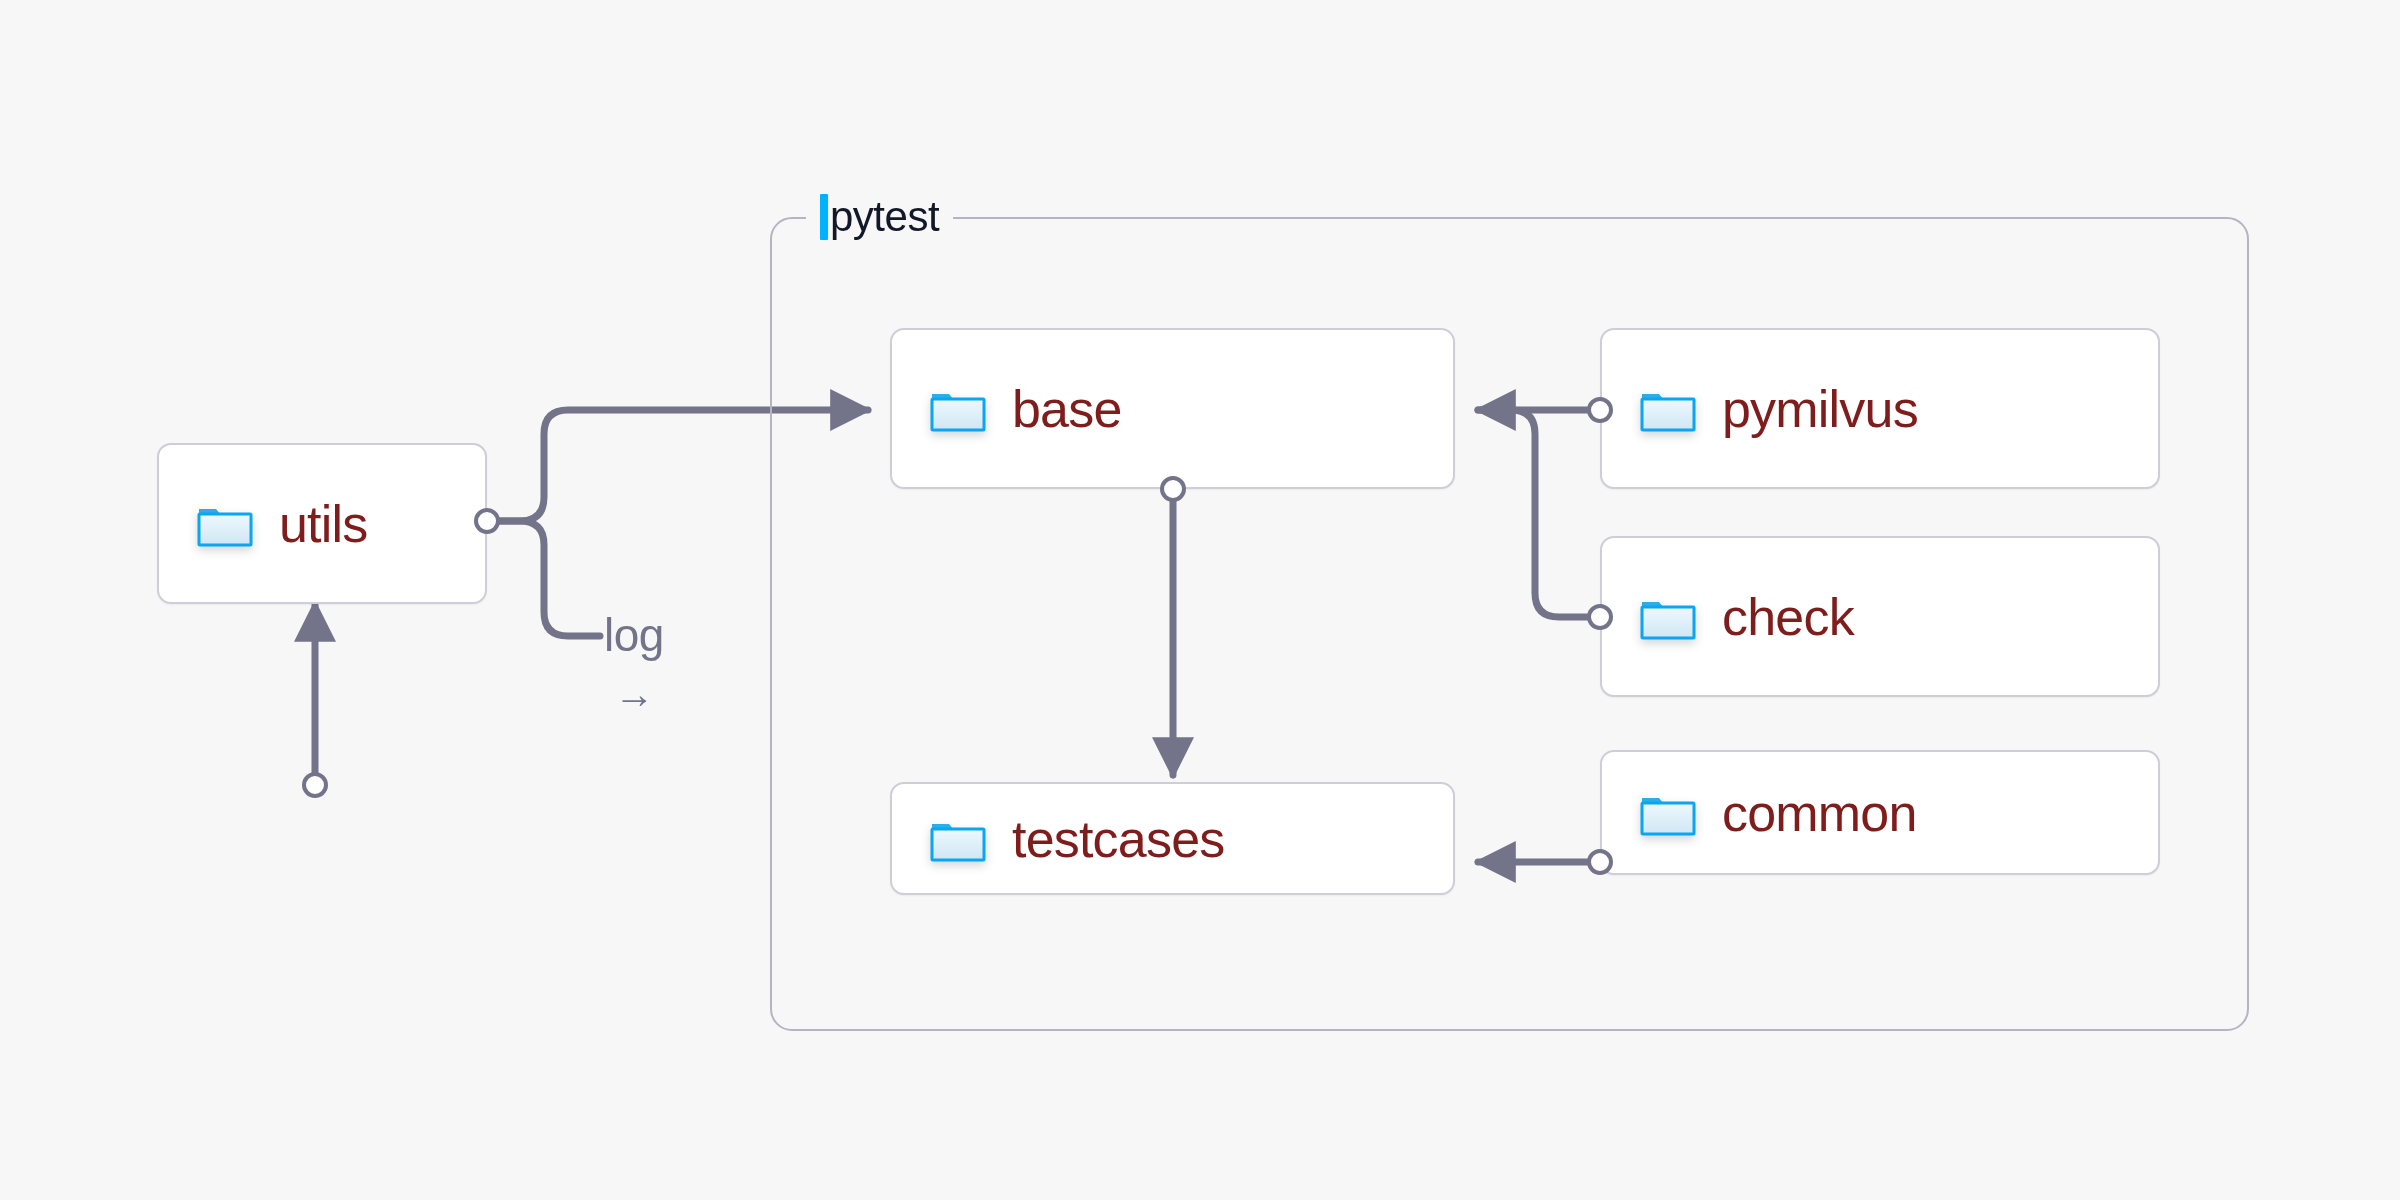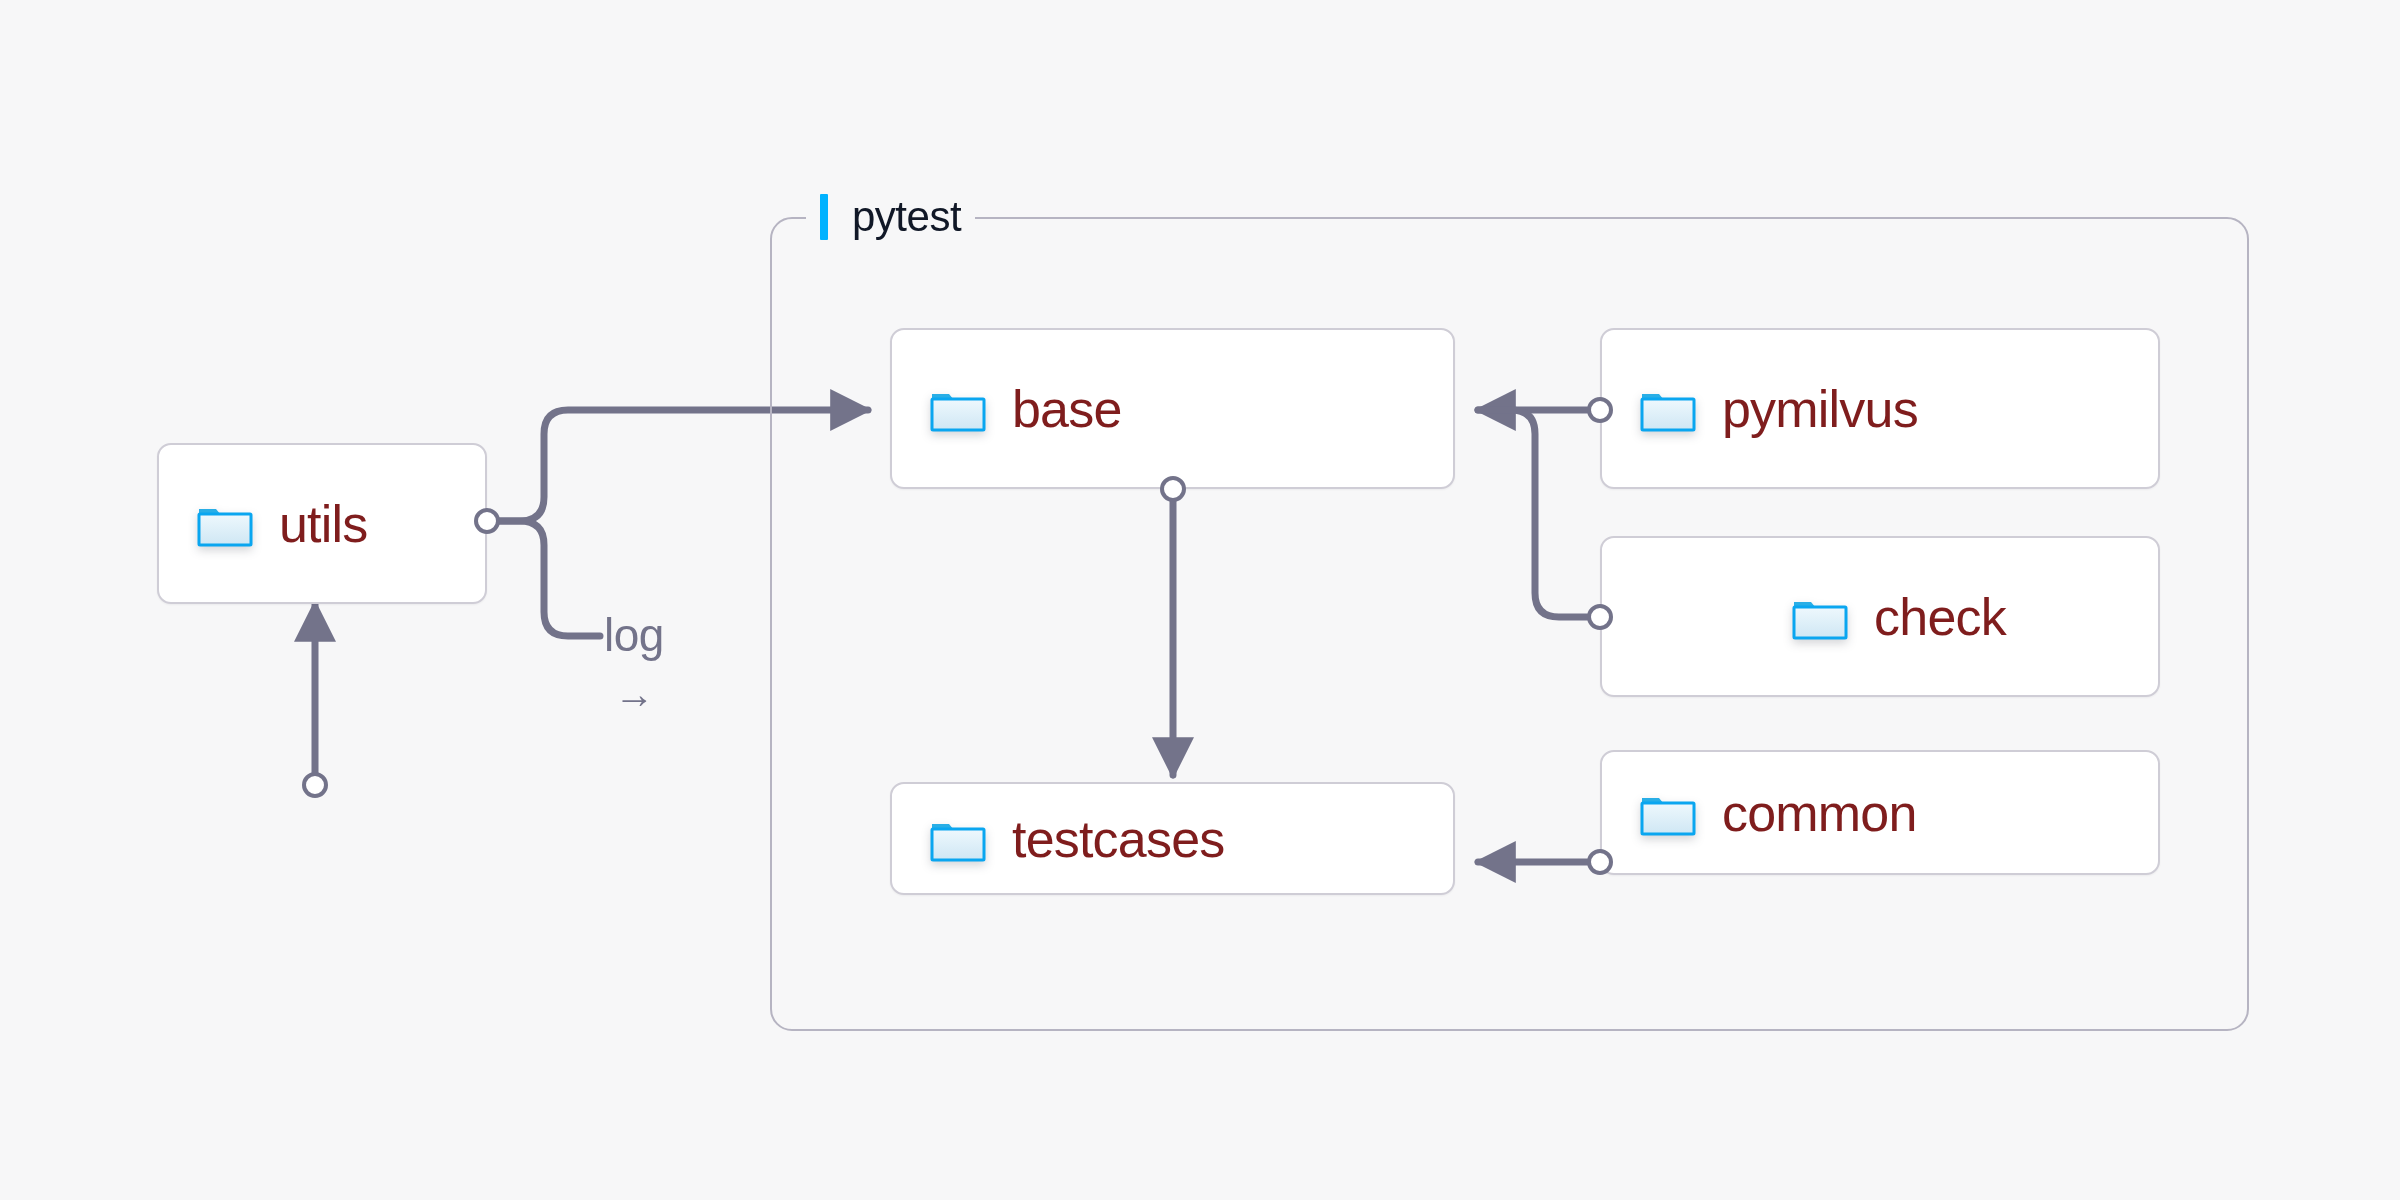--- a/index.html
+++ b/index.html
@@ -30,21 +30,21 @@
   .group-box {
     position: absolute;
     border: 2px solid #b6b4c2;
     border-radius: 22px;
     background: transparent;
   }
   .group-label-wrap {
     position: absolute;
     display: flex;
     align-items: center;
-    gap: 24px;
+    gap: 2px;
     background: #f7f7f8;
     padding: 0 14px;
     height: 56px;
   }
   .group-accent-bar {
     width: 8px;
     height: 46px;
     background: #00b2ff;
     border-radius: 1px;
     flex: 0 0 auto;
@@ -212,21 +212,21 @@
           </linearGradient>
         </defs>
         <path d="M2 8 h17 l5 6 h30 v3 H2 Z" fill="#29aee6"></path>
         <rect x="2" y="13" width="52" height="31" rx="1" fill="url(#fg-pymilvus)" stroke="#0aa6f0" stroke-width="3"></rect>
       </svg>
       <div class="node-label">pymilvus</div>
     </div>
   </div>
   <div class="port" style="left:1587px; top:397px;"></div>
 
-  <div class="node" style="left:1600px; top:536px; width:560px; height:161px;justify-content:center;">
+  <div class="node" style="left:1600px; top:536px; width:560px; height:161px;">
     <div class="node-inner">
       <svg class="folder-icon" viewBox="0 0 56 46">
         <defs>
           <linearGradient id="fg-check" x1="0" y1="0" x2="0" y2="1">
             <stop offset="0%" stop-color="#eef8fd"></stop>
             <stop offset="100%" stop-color="#cfe7f4"></stop>
           </linearGradient>
         </defs>
         <path d="M2 8 h17 l5 6 h30 v3 H2 Z" fill="#29aee6"></path>
         <rect x="2" y="13" width="52" height="31" rx="1" fill="url(#fg-check)" stroke="#0aa6f0" stroke-width="3"></rect>

